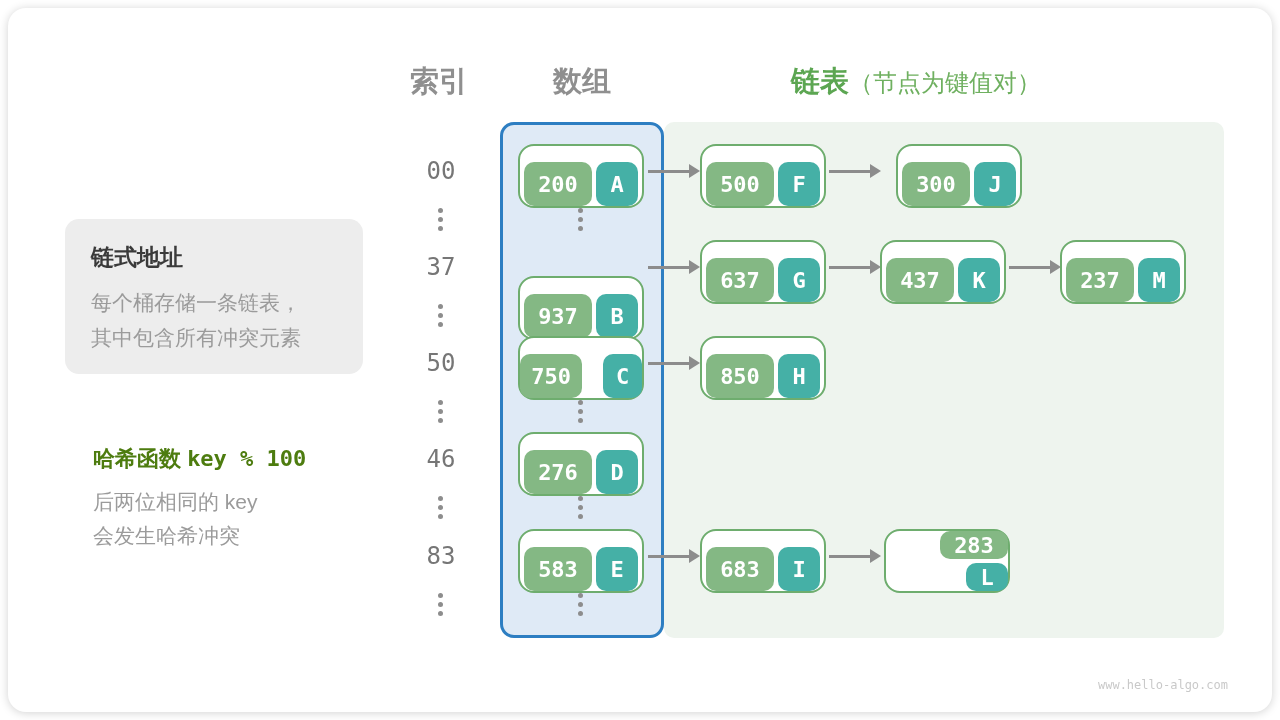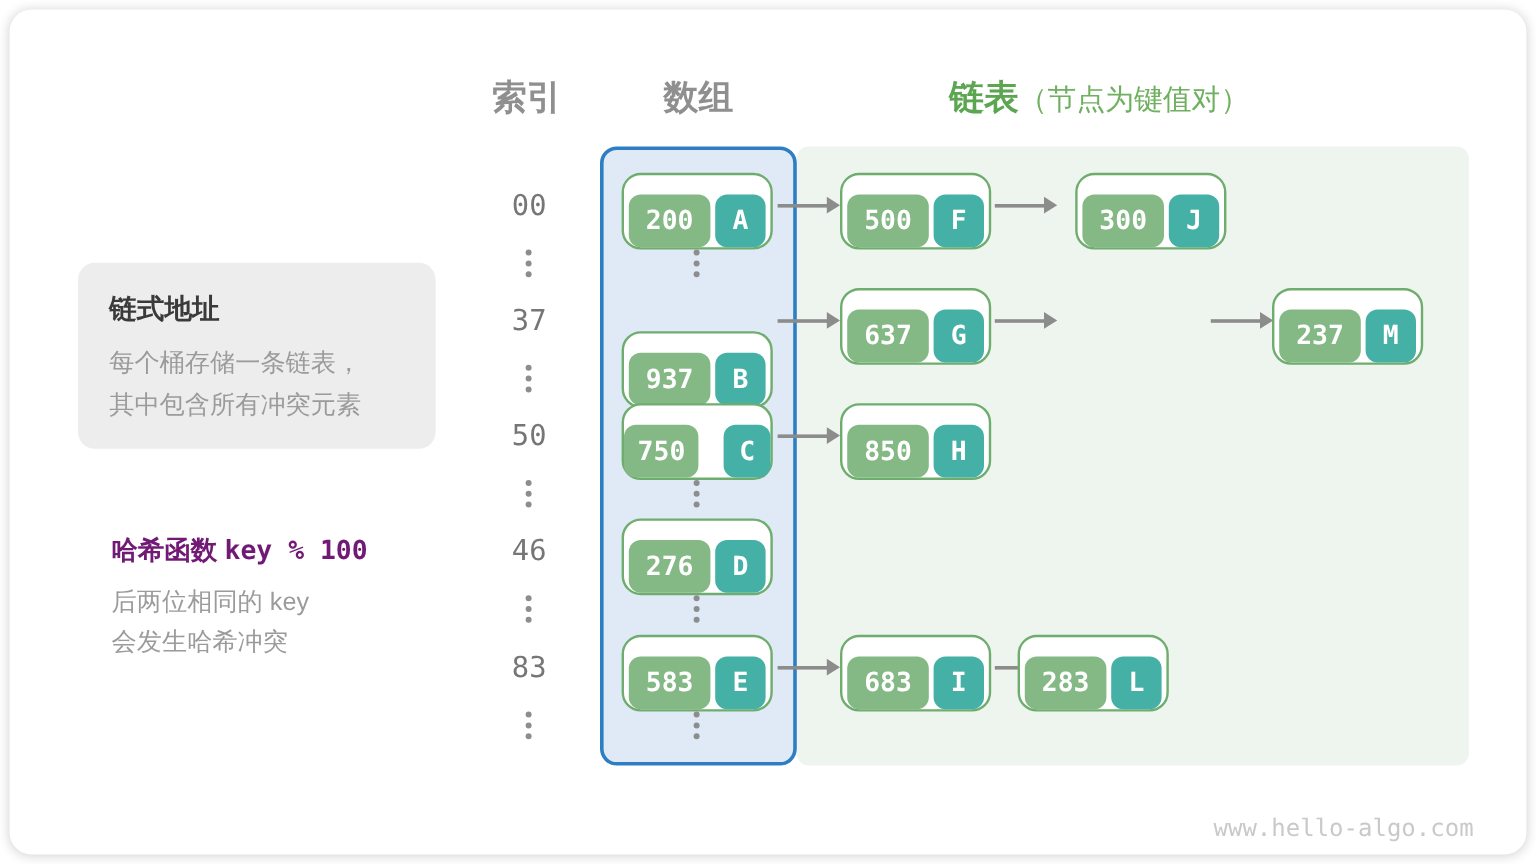--- a/index.html
+++ b/index.html
@@ -58,27 +58,27 @@
   
   .idx { position:absolute; left:401px; width:64px; text-align:center;
          font-family:"DejaVu Sans Mono", monospace; font-size:24px; color:#767676; }
 
   
   .info-box { left:57px; top:211px; width:298px; height:155px;
               background:#ededed; border-radius:14px; padding:23px 0 0 26px; }
   .info-title { font-size:23px; font-weight:bold; color:#3a3a3a; }
   .info-body  { margin-top:12px; font-size:21px; color:#9b9b9b; line-height:35px; }
 
-  .hash-title { left:85px; top:436px; font-size:22px; font-weight:bold; color:#701a75; white-space:nowrap; }
+  .hash-title { left:85px; top:436px; font-size:22px; font-weight:bold; color:#4d7c0f; white-space:nowrap; }
   .hash-title .code { font-family:"DejaVu Sans Mono", monospace; }
   .hash-note  { left:85px; top:477px; font-size:21px; color:#9b9b9b; line-height:34px; white-space:nowrap; }
   .hash-note .code { font-family:Liberation Sans, sans-serif;text-align:right; }
 
   .watermark { right:44px; top:670px; font-family:"DejaVu Sans Mono", monospace;
-               font-size:20px; color:#c9c9c9;margin-left:48px; }
+               font-size:12px; color:#c9c9c9;margin-left:48px; }
 </style>
 </head>
 <body>
 
 <div class="card">
 
   <div class="abs col-header" style="left:399px; top:54px; width:64px;">索引</div>
   <div class="abs col-header" style="left:542px; top:54px; width:64px;">数组</div>
   <div class="abs ll-header" style="left:783px; top:54px;">
     <span>链表</span><span class="ll-note">（节点为键值对）</span>
@@ -163,20 +163,24 @@
   <div class="node" style="left:510px; top:232px;margin-top:36px;">
     <span class="key">937</span>
     <span class="val">B</span>
   </div>
   <div class="arrow" style="left:640px; top:258px;"></div>
   <div class="node" style="left:692px; top:232px;">
     <span class="key">637</span>
     <span class="val">G</span>
   </div>
   <div class="arrow" style="left:821px; top:258px;"></div>
+  <div class="node" style="left:872px; top:232px;">
+    <span class="key">437</span>
+    <span class="val">K</span>
+  </div>
   <div class="arrow" style="left:1001px; top:258px;"></div>
   <div class="node" style="left:1052px; top:232px;">
     <span class="key">237</span>
     <span class="val">M</span>
   </div>
 
   <div class="node" style="left:510px; top:328px;gap:21px;">
     <span class="key">750</span>
     <span class="val">C</span>
   </div>
@@ -194,21 +198,21 @@
   <div class="node" style="left:510px; top:521px;">
     <span class="key">583</span>
     <span class="val">E</span>
   </div>
   <div class="arrow" style="left:640px; top:547px;"></div>
   <div class="node" style="left:692px; top:521px;">
     <span class="key">683</span>
     <span class="val">I</span>
   </div>
   <div class="arrow" style="left:821px; top:547px;"></div>
-  <div class="node" style="left:840px; top:521px;">
+  <div class="node" style="left:876px; top:521px;flex-direction:column;">
     <span class="key">283</span>
     <span class="val">L</span>
   </div>
 
   <div class="abs info-box">
     <div class="info-title">链式地址</div>
     <div class="info-body">
       <div>每个桶存储一条链表，</div>
       <div>其中包含所有冲突元素</div>
     </div>

